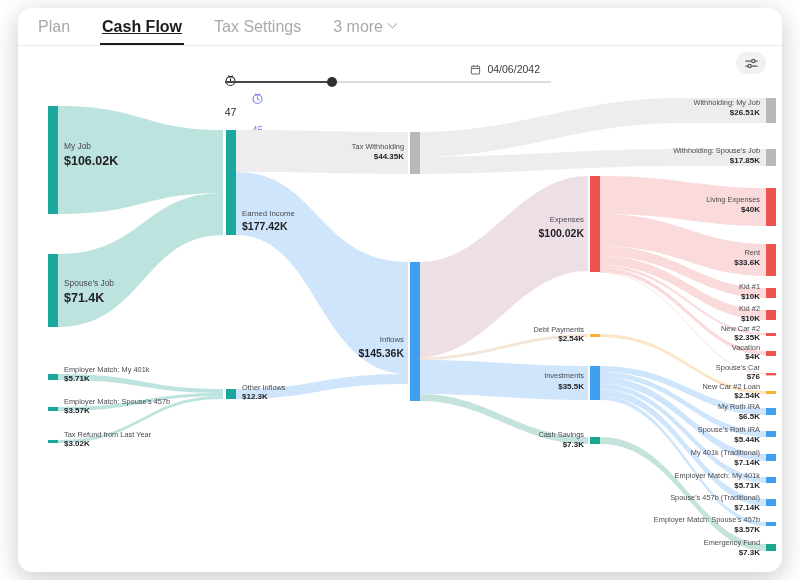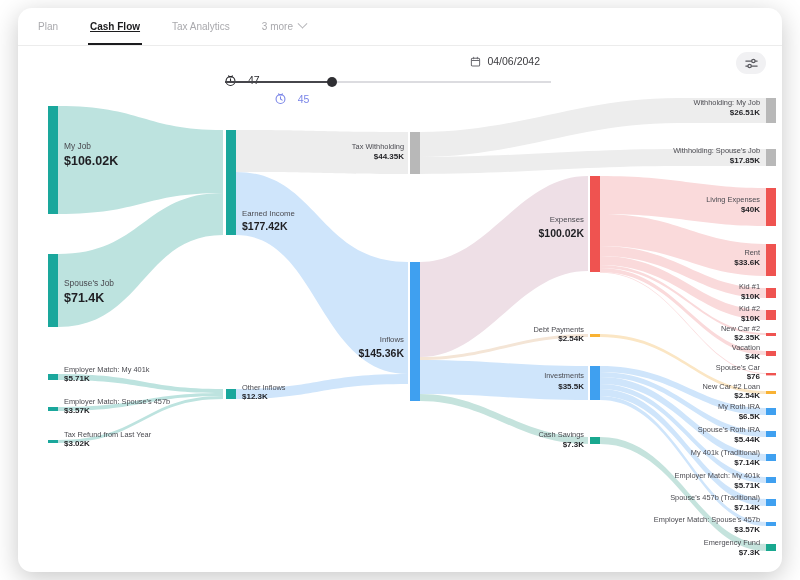--- a/index.html
+++ b/index.html
@@ -25,21 +25,21 @@
     border-bottom: 1px solid #ececec;
     display: flex;
     align-items: flex-start;
     padding-left: 16px;
     gap: 0px;
   }
   .tab {
     position: relative;
     height: 37px;
     display: flex; align-items: center;
-    font-size: 10px;
+    font-size: 16px;
     color: #a9a9ad;
     padding: 0 16px;
     white-space: nowrap;
     cursor: pointer;
   }
   .tab:first-child { padding-left: 4px; }
   .tab.active { color: #1c1c1e; font-weight: bold; text-decoration: underline; }
   .tab.active::after {
     content: "";
     position: absolute;
@@ -57,26 +57,26 @@
   
   .controls {
     position: relative;
     height: 46px;
   }
   .ages {
     position: absolute; left: 206px; top: 9px;
     display: flex; align-items: center; gap: 14px;
     font-size: 10.5px;
   }
-  .age { display: flex; align-items: center; gap: 11px; }
+  .age { display: flex; align-items: center; gap: 19px; flex-direction: column; }
   .age-1 { color: #27272b; }
   .age-2 { color: #7b86e8; margin-top: 37px; }
   .clock { width: 13px; height: 13px; display:block; }
   .datebox {
-    position: absolute; right: 242px; top: 9px;
+    position: absolute; right: 242px; top: 17px;
     display: flex; align-items: center; gap: 6px;
     font-size: 10.5px; color: #3a3a3e;
   }
   .cal { width: 11px; height: 11px; display:block; }
   .slider {
     position: absolute; left: 207px; top: 31px;
     width: 326px; height: 10px;
   }
   .slider-track {
     position: absolute; left: 0; top: 4px;
@@ -124,21 +124,21 @@
 <div id="app">
 
   <div class="tabbar">
     <div class="tab">
       <span>Plan</span>
     </div>
     <div class="tab active">
       <span>Cash Flow</span>
     </div>
     <div class="tab">
-      <span>Tax Analytics</span>
+      <span>Tax Settings</span>
     </div>
     <div class="tab">
       <span>3 more</span>
       <span class="caret"></span>
     </div>
   </div>
 
   <div class="controls">
 
     <div class="ages">

